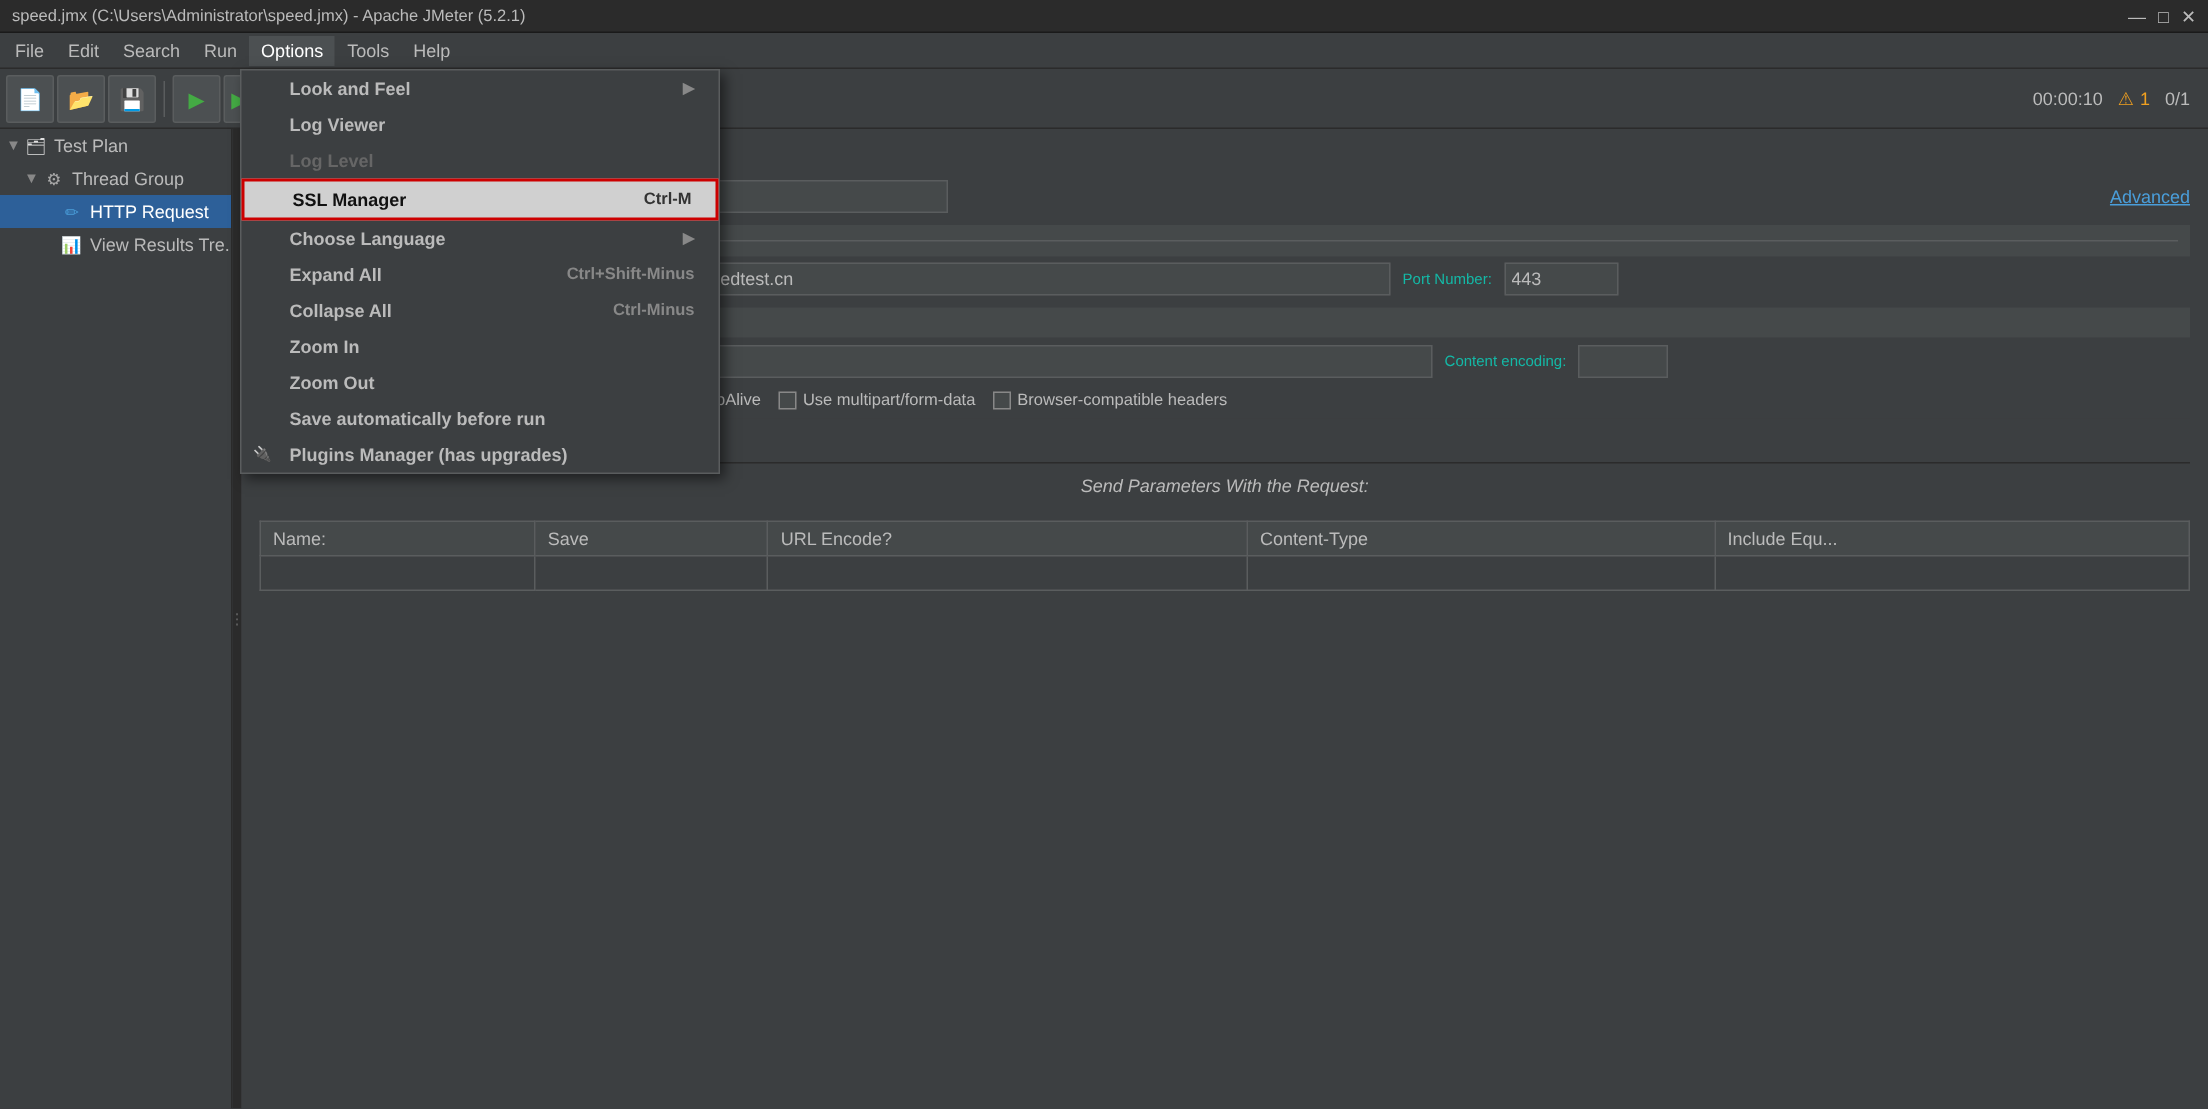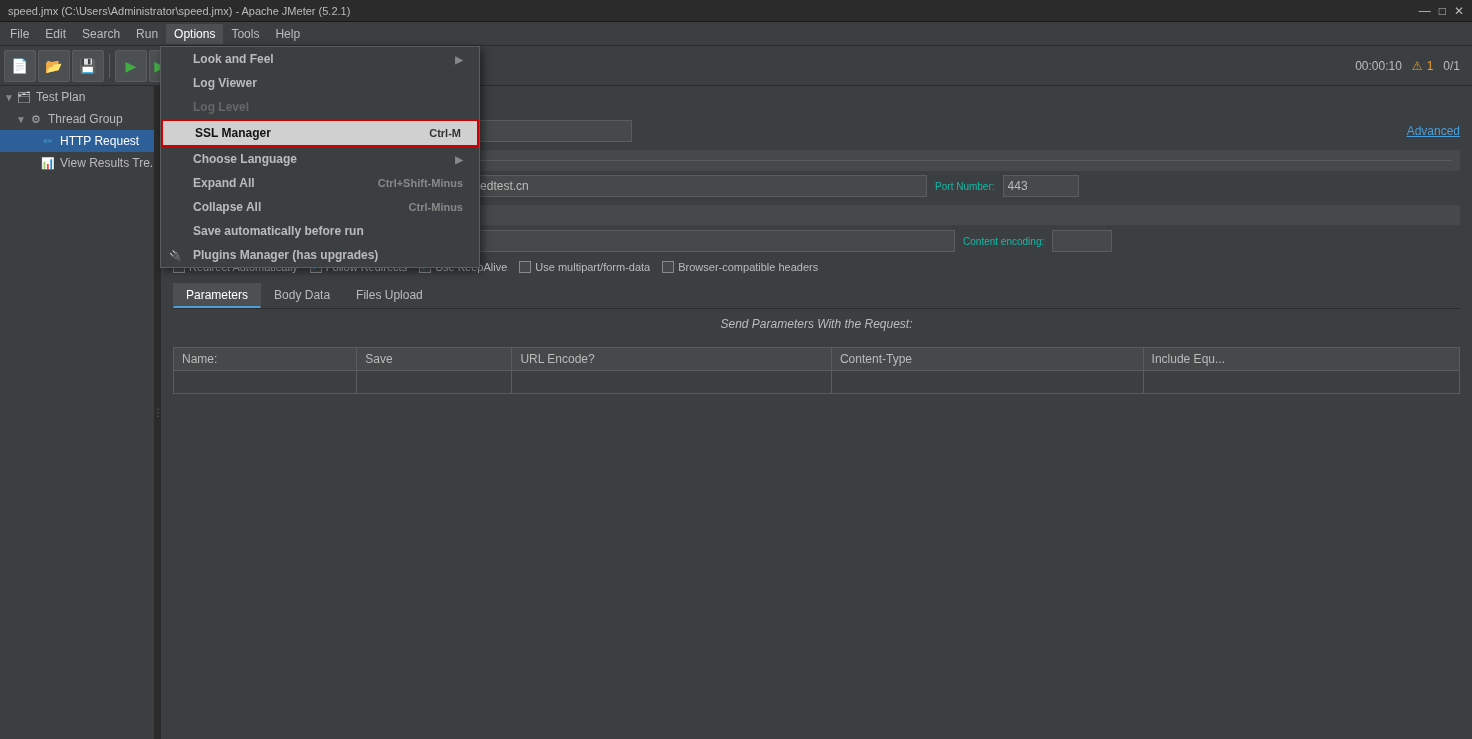--- a/index.html
+++ b/index.html
@@ -544,21 +544,29 @@
     <span>Expand All</span>
     <span class="shortcut">Ctrl+Shift-Minus</span>
   </div>
 
   <div class="menu-section-item">
     <span class="check-area"></span>
     <span>Collapse All</span>
     <span class="shortcut">Ctrl-Minus</span>
   </div>
 
-
+  <div class="menu-section-item">
+    <span class="check-area"></span>
+    <span>Zoom In</span>
+  </div>
+
+  <div class="menu-section-item">
+    <span class="check-area"></span>
+    <span>Zoom Out</span>
+  </div>
 
   <div class="menu-section-item">
     <span class="check-area"></span>
     <span>Save automatically before run</span>
   </div>
 
   <div class="menu-section-item">
     <span class="check-area">🔌</span>
     <span>Plugins Manager (has upgrades)</span>
   </div>

